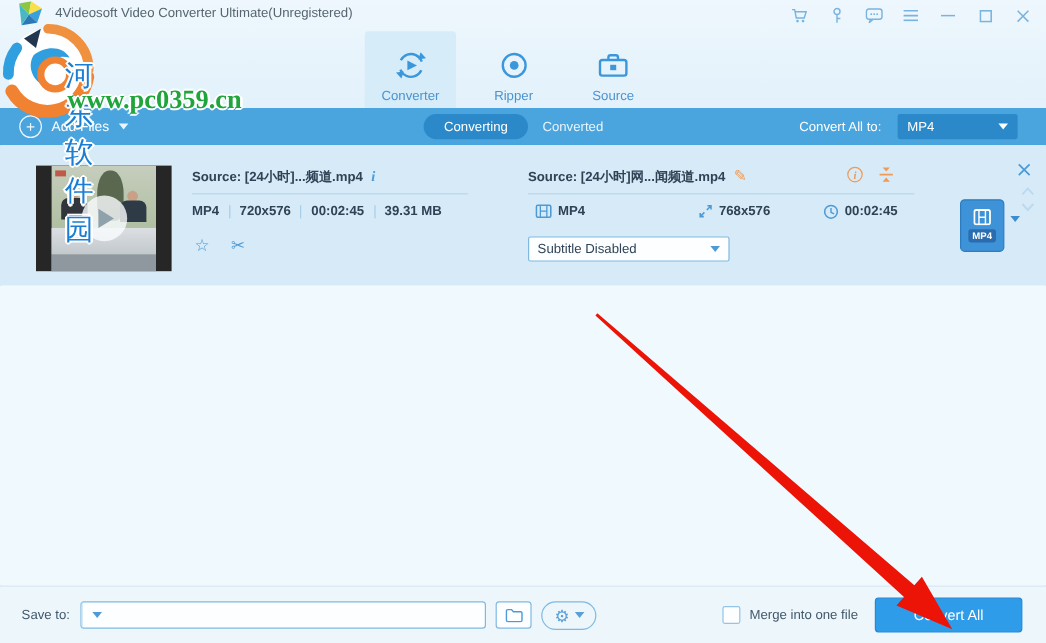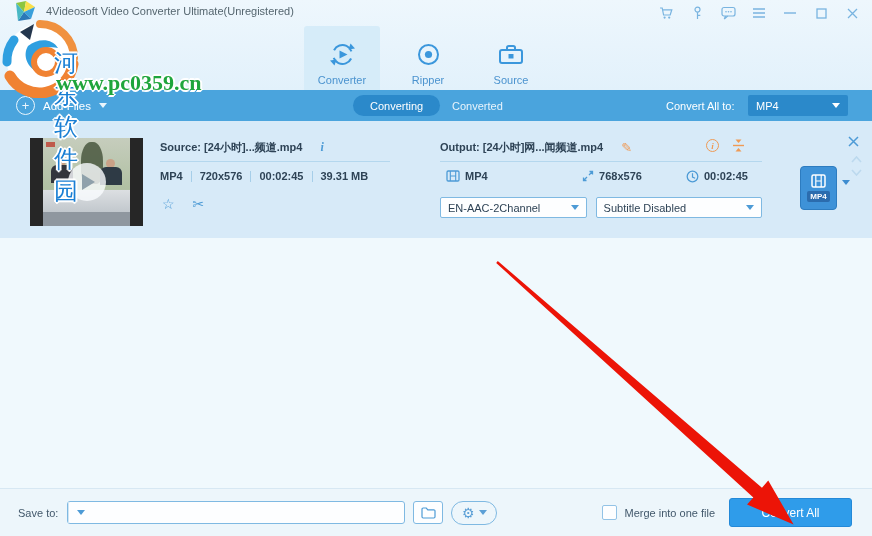--- a/index.html
+++ b/index.html
@@ -52,21 +52,21 @@
   .fig-r .head{left:63px;top:21px;}
   .fig-r .body{left:57px;top:29px;background:#2e3a45;}
   .cam-logo{position:absolute;left:3px;top:4px;width:9px;height:5px;background:#bf4e3e;opacity:.9;}
   .play-overlay{position:absolute;left:50%;top:50%;width:38px;height:38px;margin:-19px 0 0 -19px;border-radius:50%;
                 background:rgba(250,253,255,.8);display:flex;align-items:center;justify-content:center;cursor:pointer;}
   .play-tri{width:0;height:0;border-top:8px solid transparent;border-bottom:8px solid transparent;
             border-left:13px solid #8fa1ab;margin-left:4px;}
   .panel{position:absolute;top:14px;}
   .panel-source{left:160px;width:230px;}
   .panel-output{left:440px;width:322px;}
-  .panel-title{position:relative;height:24px;display:flex;align-items:center;gap:18px;
+  .panel-title{position:relative;height:24px;display:flex;align-items:center;gap:7px;
                font-size:11px;font-weight:bold;color:#2e4356;white-space:nowrap;}
   .info-i{font-family:"Liberation Serif","DejaVu Serif",serif;font-style:italic;font-weight:bold;
           color:#4d9bd6;font-size:12px;cursor:pointer;}
   .pencil{color:#ef9a55;font-size:13px;font-weight:normal;cursor:pointer;}
   .oinfo{position:absolute;left:266px;top:4px;width:13px;height:13px;border:1.3px solid #ef9a55;border-radius:50%;
          color:#ef9a55;font-size:9px;font-style:italic;display:flex;align-items:center;justify-content:center;
          font-family:"Liberation Serif",serif;box-sizing:border-box;cursor:pointer;}
   .osplit{position:absolute;left:292px;top:3px;cursor:pointer;}
   .panel-divider{height:1px;background:#b4d7ee;margin:2px 0 0;}
   .meta-line{display:flex;align-items:center;height:28px;font-size:11px;font-weight:bold;color:#2e4356;white-space:nowrap;}
@@ -270,21 +270,21 @@
         <span>✂</span>
       </div>
     </div>
 
     <svg class="row-arrow" width="30" height="18" viewBox="0 0 30 18">
       <polygon points="0,6 17,6 17,1 29,9 17,17 17,12 0,12" fill="#b5d9f2"></polygon>
     </svg>
 
     <div class="panel panel-output">
       <div class="panel-title">
-        <span>Output: [24小时]网...闻频道.mp4</span>
+        <span>Source: [24小时]网...闻频道.mp4</span>
         <span class="pencil">✎</span>
         <span class="oinfo">i</span>
         <span class="osplit">
           <svg width="13" height="15" viewBox="0 0 13 15">
               <path d="M1 7.5h11" stroke="#ef9a55" stroke-width="1.4"></path>
               <polygon points="3.5,1.5 9.5,1.5 6.5,5" fill="#ef9a55"></polygon>
               <polygon points="3.5,13.5 9.5,13.5 6.5,10" fill="#ef9a55"></polygon>
             </svg>
         </span>
       </div>
@@ -305,24 +305,20 @@
         </span>
         <span class="mgroup g3">
           <svg width="13" height="13" viewBox="0 0 13 13">
               <circle cx="6.5" cy="6.5" r="5.3" fill="none" stroke="#4d9bd6" stroke-width="1.3"></circle>
               <path d="M6.5 3.3V7l2.6 1.2" fill="none" stroke="#4d9bd6" stroke-width="1.2"></path>
             </svg>
           <span>00:02:45</span>
         </span>
       </div>
       <div class="selects-row">
-        <div class="select sel-audio">
-          <span>EN-AAC-2Channel</span>
-          <span class="caret-down"></span>
-        </div>
         <div class="select sel-sub">
           <span>Subtitle Disabled</span>
           <span class="caret-down"></span>
         </div>
       </div>
     </div>
 
     <div class="fmt-btn">
       <svg width="15" height="14" viewBox="0 0 15 14">
           <rect x="1" y="1" width="13" height="12" rx="1.5" fill="none" stroke="#fff" stroke-width="1.5"></rect>

